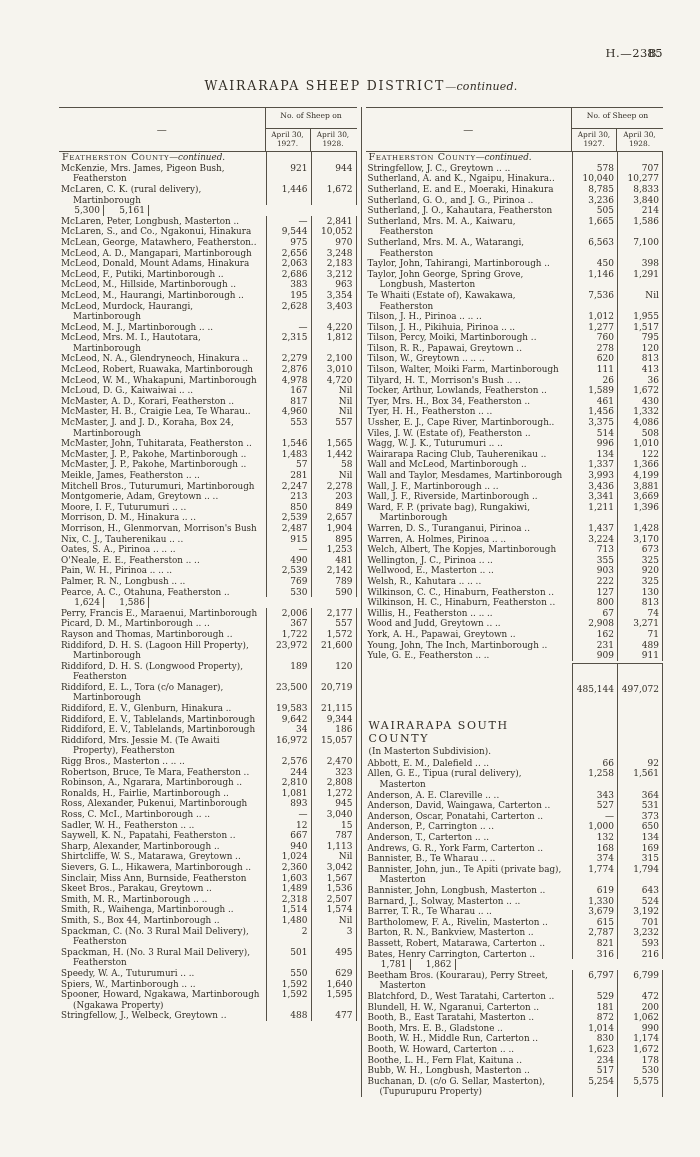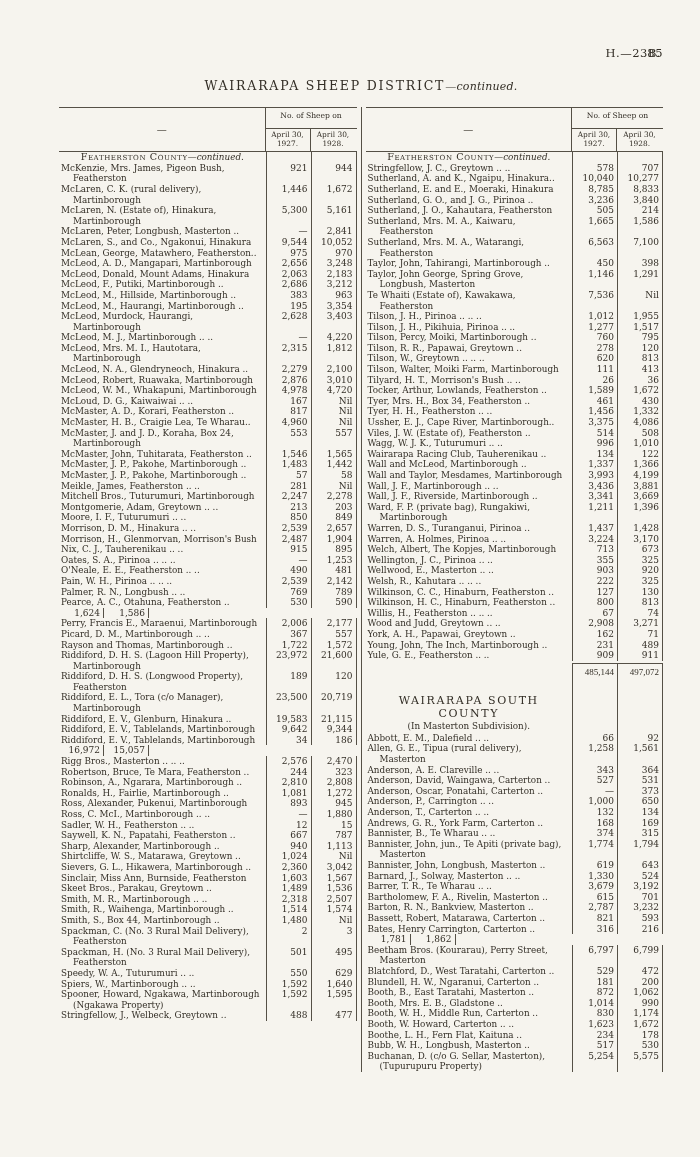--- a/index.html
+++ b/index.html
@@ -34,26 +34,26 @@
     padding:0 3px 0 14px;text-indent:-12px;
     border-right:1px solid #555046;align-self:stretch;
   }
   .val-cell{
     width:45px;flex:0 0 45px;box-sizing:border-box;
     font-size:9px;line-height:10.6px;text-align:right;
     padding:0 3px 0 1px;align-self:stretch;
   }
   .val-cell.v1{border-right:1px solid #555046;}
   .val-cell.v2{border-right:1px solid #555046;}
-  .heading-row .name-cell{text-align:center;text-indent:0;padding-left:3px;}
+  .heading-row .name-cell{text-align:left;text-indent:0;padding-left:3px;}
   .county-heading{font-variant:small-caps;letter-spacing:0.6px;font-size:9.6px;}
   .county-suffix{font-style:italic;font-size:8.8px;}
-  .display-heading{font-size:11px;letter-spacing:1.6px;margin-top:8px;line-height:13px;}
+  .display-heading{font-size:11px;letter-spacing:1.6px;margin-top:16px;line-height:13px;}
   .display-sub{font-size:8.8px;margin:1px 0 1px;}
-  .total-row .val-cell{border-top:1px solid #555046;padding-top:3px;padding-bottom:9px;font-family:Liberation Serif, serif;}
+  .total-row .val-cell{border-top:1px solid #555046;padding-top:20px;padding-bottom:9px;}
   .total-row{margin-top:2px;}
 </style>
 </head>
 <body>
 
 <div class="page">
   <div class="running-head">
     <div class="page-num">85</div>
     <div class="doc-ref">H.—23B.</div>
   </div>
@@ -85,21 +85,20 @@
             <div class="name-cell">McKenzie, Mrs. James, Pigeon Bush, Featherston</div>
             <div class="val-cell v1">921</div>
             <div class="val-cell v2">944</div>
           </div>
           <div class="trow">
             <div class="name-cell">McLaren, C. K. (rural delivery), Martinborough</div>
             <div class="val-cell v1">1,446</div>
             <div class="val-cell v2">1,672</div>
           </div>
           <div class="trow">
-            <div class="name-cell">McLaren, N. (Estate of), Hinakura, Martinborough</div>
             <div class="val-cell v1">5,300</div>
             <div class="val-cell v2">5,161</div>
           </div>
           <div class="trow">
             <div class="name-cell">McLaren, Peter, Longbush, Masterton ..</div>
             <div class="val-cell v1">—</div>
             <div class="val-cell v2">2,841</div>
           </div>
           <div class="trow">
             <div class="name-cell">McLaren, S., and Co., Ngakonui, Hinakura</div>
@@ -304,20 +303,21 @@
             <div class="name-cell">Riddiford, E. V., Tablelands, Martinborough</div>
             <div class="val-cell v1">9,642</div>
             <div class="val-cell v2">9,344</div>
           </div>
           <div class="trow">
             <div class="name-cell">Riddiford, E. V., Tablelands, Martinborough</div>
             <div class="val-cell v1">34</div>
             <div class="val-cell v2">186</div>
           </div>
           <div class="trow">
+            <div class="name-cell">Riddiford, Mrs. Jessie M. (Te Awaiti Property), Featherston</div>
             <div class="val-cell v1">16,972</div>
             <div class="val-cell v2">15,057</div>
           </div>
           <div class="trow">
             <div class="name-cell">Rigg Bros., Masterton .. .. ..</div>
             <div class="val-cell v1">2,576</div>
             <div class="val-cell v2">2,470</div>
           </div>
           <div class="trow">
             <div class="name-cell">Robertson, Bruce, Te Mara, Featherston ..</div>
@@ -335,21 +335,21 @@
             <div class="val-cell v2">1,272</div>
           </div>
           <div class="trow">
             <div class="name-cell">Ross, Alexander, Pukenui, Martinborough</div>
             <div class="val-cell v1">893</div>
             <div class="val-cell v2">945</div>
           </div>
           <div class="trow">
             <div class="name-cell">Ross, C. McI., Martinborough .. ..</div>
             <div class="val-cell v1">—</div>
-            <div class="val-cell v2">1,880</div>
+            <div class="val-cell v2">3,040</div>
           </div>
           <div class="trow">
             <div class="name-cell">Sadler, W. H., Featherston .. ..</div>
             <div class="val-cell v1">12</div>
             <div class="val-cell v2">15</div>
           </div>
           <div class="trow">
             <div class="name-cell">Saywell, K. N., Papatahi, Featherston ..</div>
             <div class="val-cell v1">667</div>
             <div class="val-cell v2">787</div>

